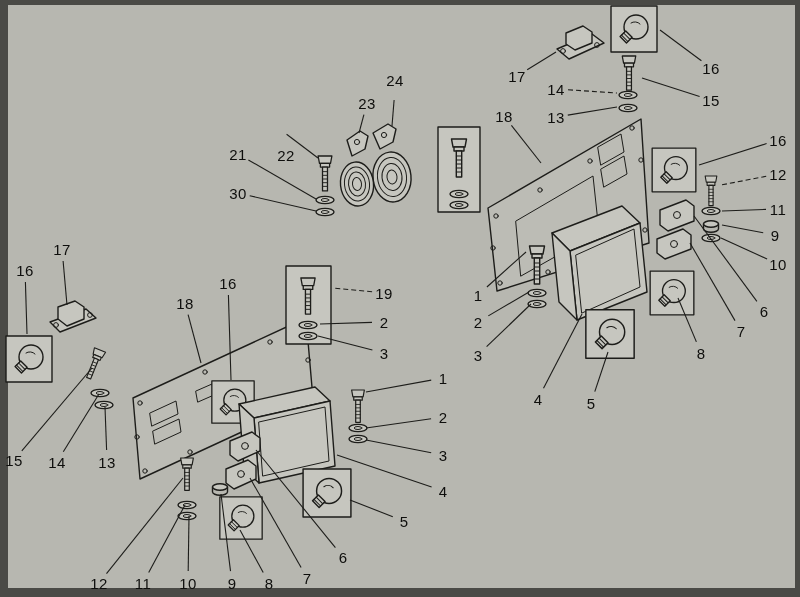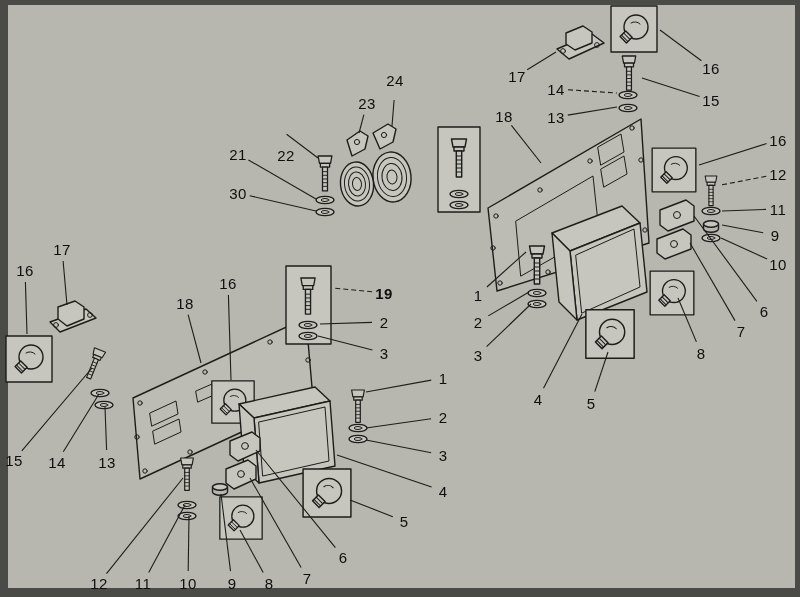--- a/index.html
+++ b/index.html
@@ -320,21 +320,21 @@
     <span class="callout" style="left: 286px; top: 127px; margin-top: 28px;">22</span>
     <span class="callout" style="left: 238px; top: 154px;">21</span>
     <span class="callout" style="left: 238px; top: 193px;">30</span>
     <span class="callout" style="left: 62px; top: 249px;">17</span>
     <span class="callout" style="left: 25px; top: 270px;">16</span>
     <span class="callout" style="left: 14px; top: 460px;">15</span>
     <span class="callout" style="left: 57px; top: 462px;">14</span>
     <span class="callout" style="left: 107px; top: 462px;">13</span>
     <span class="callout" style="left: 185px; top: 303px;">18</span>
     <span class="callout" style="left: 228px; top: 283px;">16</span>
-    <span class="callout" style="left: 384px; top: 293px; font-weight: bold;">19</span>
+    <span class="callout" style="left: 384px; top: 293px;">19</span>
     <span class="callout" style="left: 384px; top: 322px;">2</span>
     <span class="callout" style="left: 384px; top: 353px;">3</span>
     <span class="callout" style="left: 443px; top: 378px;">1</span>
     <span class="callout" style="left: 443px; top: 417px;">2</span>
     <span class="callout" style="left: 443px; top: 455px;">3</span>
     <span class="callout" style="left: 443px; top: 491px;">4</span>
     <span class="callout" style="left: 404px; top: 521px;">5</span>
     <span class="callout" style="left: 99px; top: 583px;">12</span>
     <span class="callout" style="left: 143px; top: 583px;">11</span>
     <span class="callout" style="left: 188px; top: 583px;">10</span>

